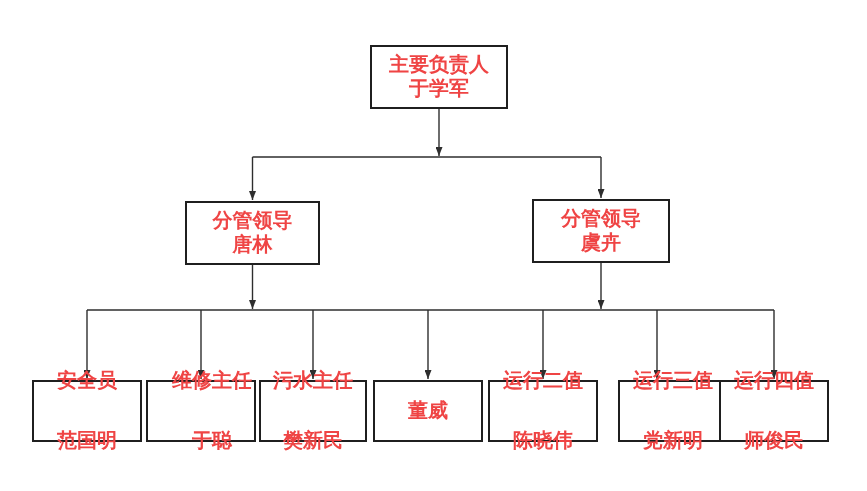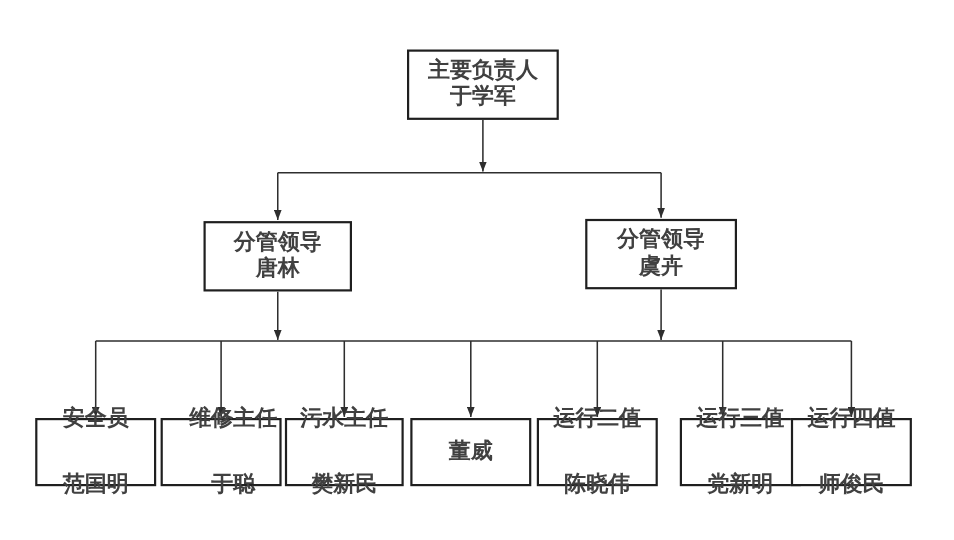--- a/index.html
+++ b/index.html
@@ -29,21 +29,21 @@
     display: flex;
     flex-direction: column;
     justify-content: center;
     align-items: center;
     text-align: center;
   }
   .node .role,
   .node .name {
     font-size: 20px;
     font-weight: 700;
-    color: #404040;
+    color: #ef4444;
     line-height: 1.18;
     white-space: nowrap;
   }
   
   .n-root    { left: 370px; top: 45px;  width: 138px; height: 64px; }
   
   .n-lead1   { left: 185px; top: 201px; width: 135px; height: 64px; }
   .n-lead2   { left: 532px; top: 199px; width: 138px; height: 64px; }
   
   .n-staff   { top: 380px; height: 62px; gap: 36px; }

